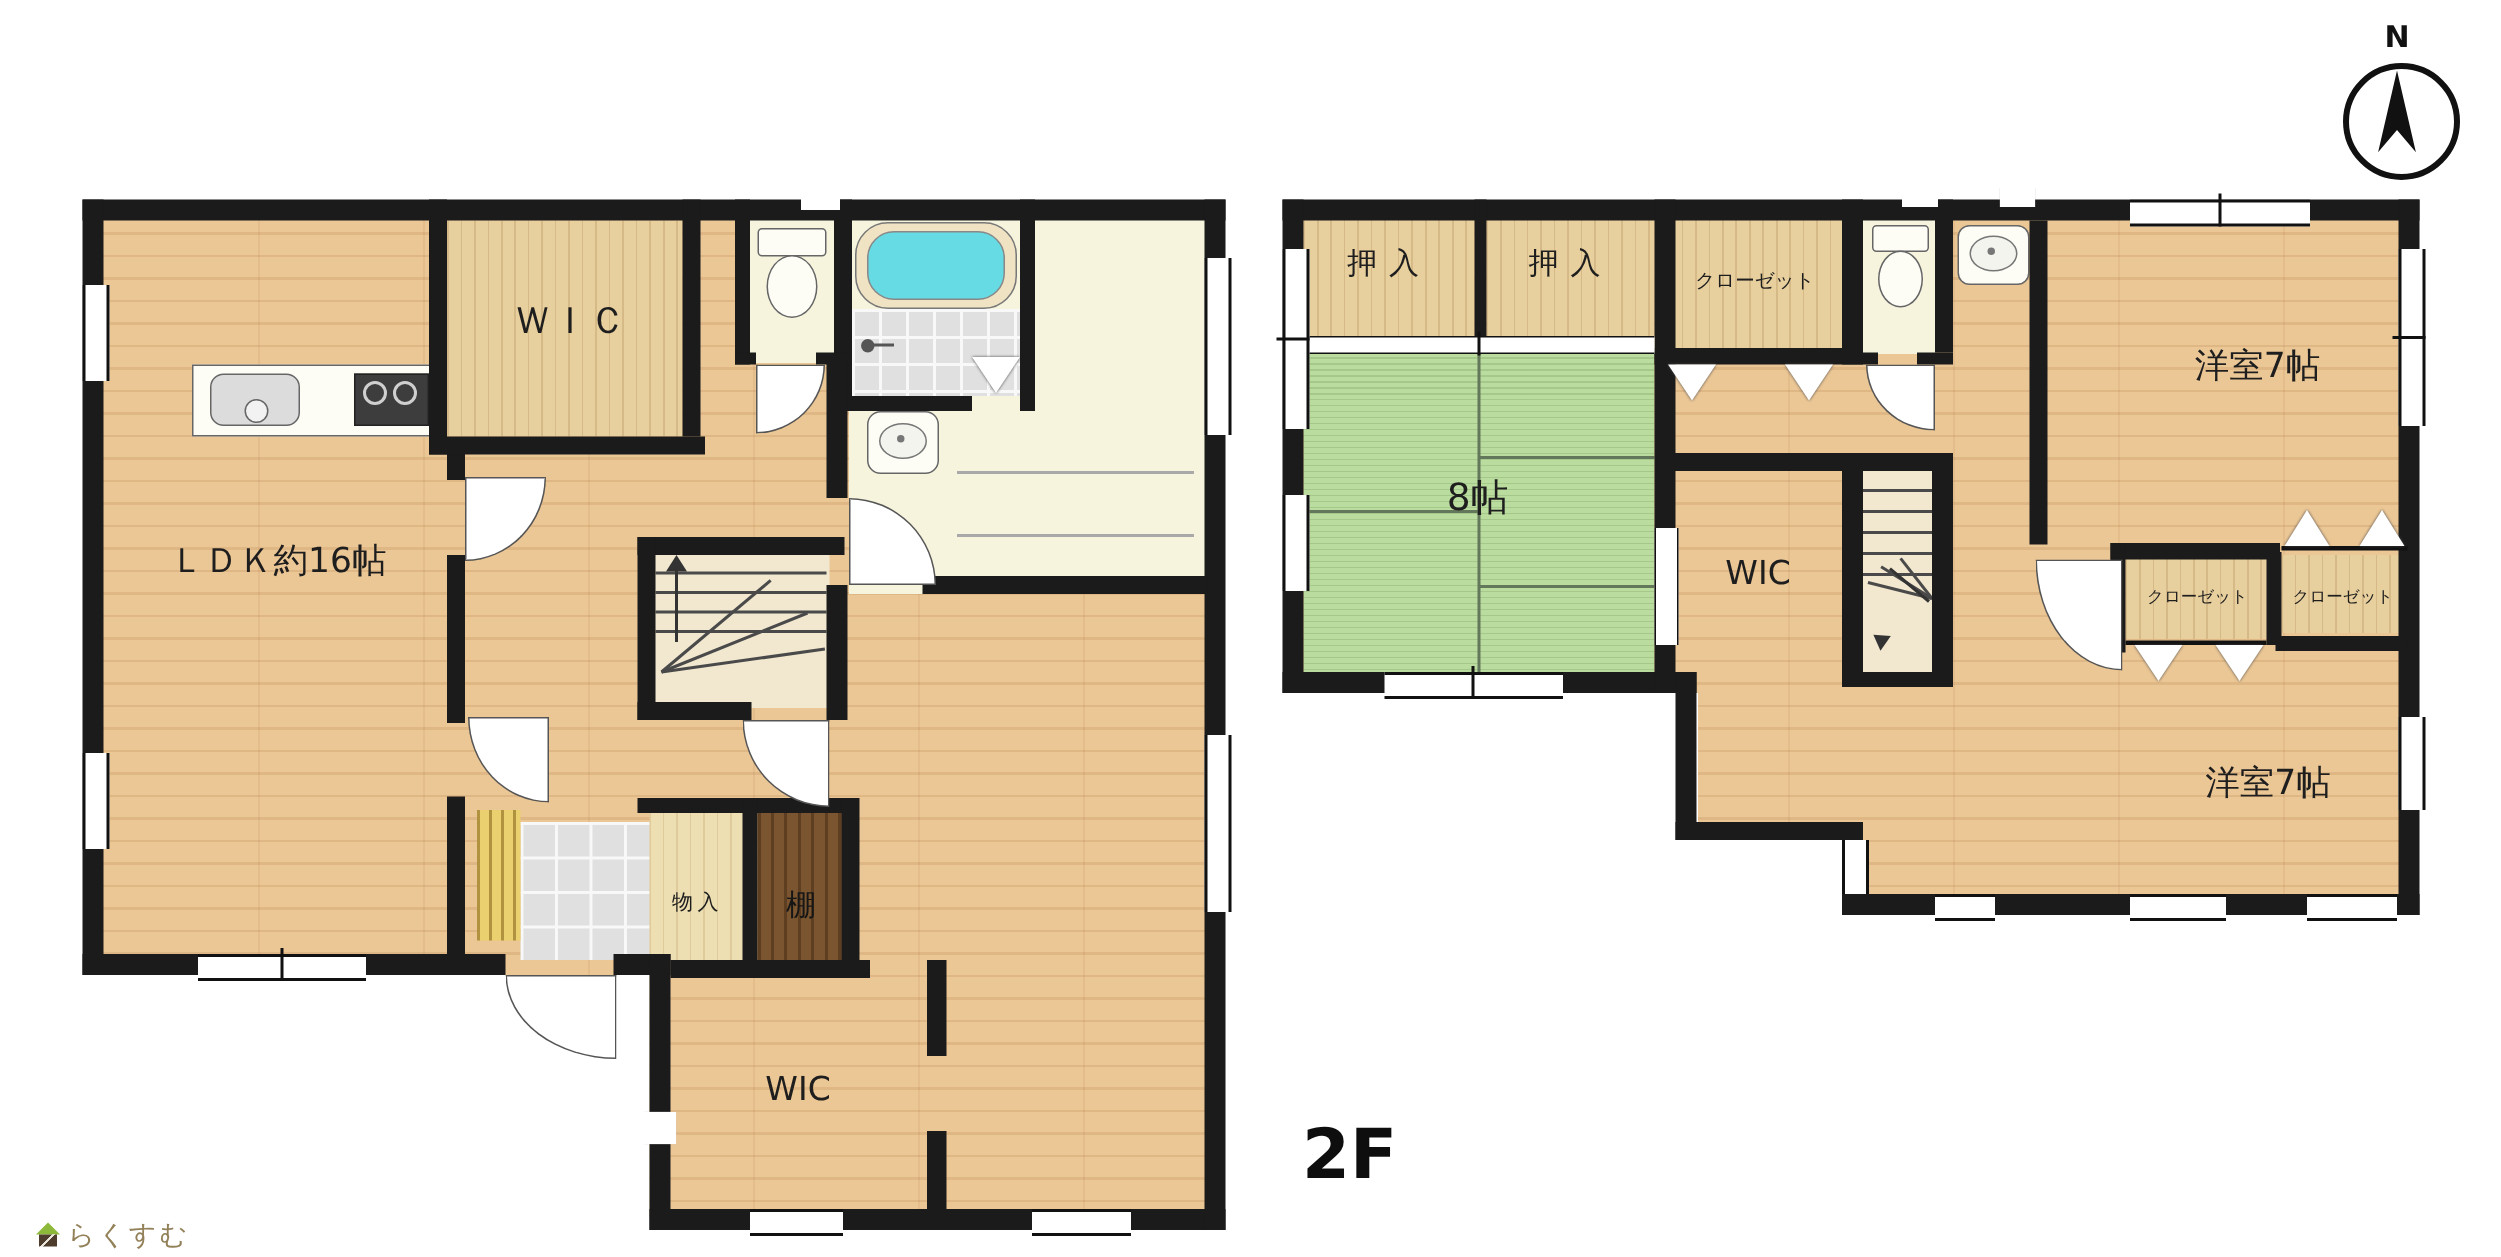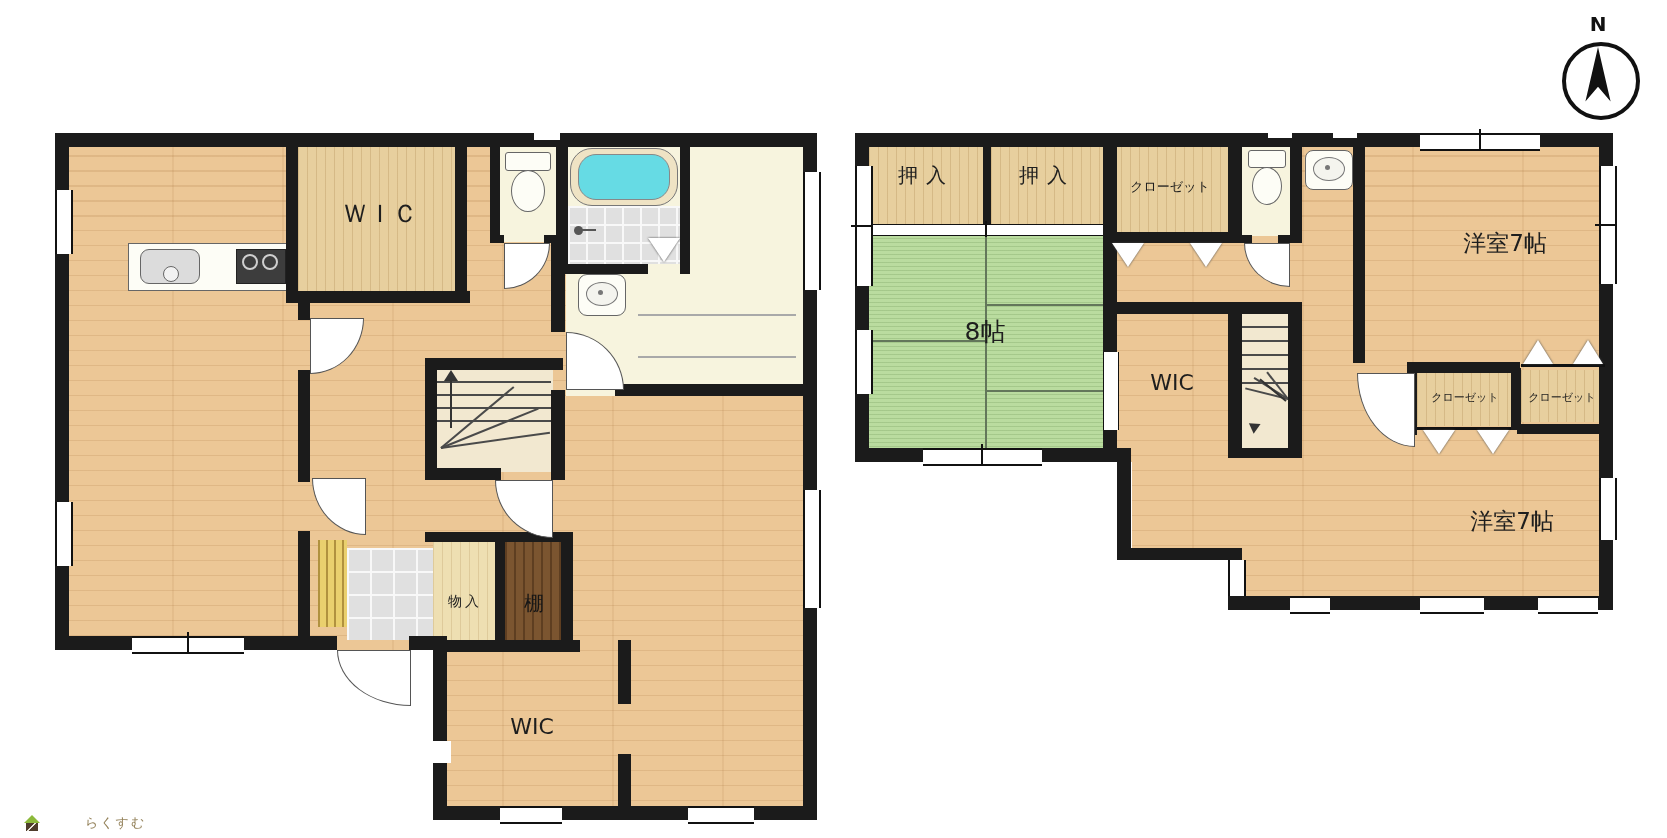--- a/index.html
+++ b/index.html
@@ -138,20 +138,21 @@
   <div class="pent" style="left:534px;top:118px;width:26px;height:22px;"></div>
   <div class="pent" style="left:423px;top:735px;width:22px;height:34px;transform:rotate(-90deg);"></div>
 
   <div class="door" style="left:310px;top:318px;width:52px;height:54px;border-radius:0 0 100% 0;"></div>
   <div class="door" style="left:312px;top:478px;width:52px;height:55px;border-radius:0 0 0 100%;"></div>
   <div class="door" style="left:504px;top:243px;width:44px;height:44px;border-radius:0 0 100% 0;"></div>
   <div class="door" style="left:566px;top:332px;width:56px;height:56px;border-radius:0 100% 0 0;"></div>
   <div class="door" style="left:495px;top:480px;width:56px;height:56px;border-radius:0 0 0 100%;"></div>
   <div class="door" style="left:337px;top:650px;width:72px;height:54px;border-radius:0 0 0 100%;"></div>
 
+  <div class="lbl" style="left:88px;top:358px;width:195px;font-size:23px;">ＬＤＫ約16帖</div>
   <div class="lbl" style="left:315px;top:197px;width:130px;font-size:25px;">ＷＩＣ</div>
   <div class="lbl" style="left:433px;top:593px;width:64px;font-size:14px;letter-spacing:3px;">物入</div>
   <div class="lbl" style="left:505px;top:590px;width:58px;font-size:20px;color:#161616;">棚</div>
   <div class="lbl" style="left:472px;top:714px;width:120px;font-size:22px;">WIC</div>
 
   <div class="abs wood" style="left:862px;top:140px;width:745px;height:470px;"></div>
   <div class="abs white" style="left:848px;top:462px;width:284px;height:176px;"></div>
   <div class="abs white" style="left:1132px;top:560px;width:96px;height:78px;"></div>
   <div class="abs vwood" style="left:869px;top:142px;width:114px;height:82px;"></div>
   <div class="abs vwood" style="left:991px;top:142px;width:112px;height:82px;"></div>
@@ -243,26 +244,27 @@
 
   <div class="lbl" style="left:869px;top:162px;width:114px;font-size:20px;letter-spacing:8px;">押入</div>
   <div class="lbl" style="left:991px;top:162px;width:112px;font-size:20px;letter-spacing:8px;">押入</div>
   <div class="lbl" style="left:1106px;top:178px;width:128px;font-size:13px;">クローゼット</div>
   <div class="lbl" style="left:935px;top:315px;width:100px;font-size:25px;">8帖</div>
   <div class="lbl" style="left:1117px;top:370px;width:110px;font-size:22px;">WIC</div>
   <div class="lbl" style="left:1405px;top:228px;width:200px;font-size:23px;">洋室7帖</div>
   <div class="lbl" style="left:1419px;top:390px;width:92px;font-size:11px;">クローゼット</div>
   <div class="lbl" style="left:1521px;top:390px;width:82px;font-size:11px;">クローゼット</div>
   <div class="lbl" style="left:1412px;top:506px;width:200px;font-size:23px;">洋室7帖</div>
+  <div class="lbl" style="left:868px;top:742px;width:110px;font-size:46px;font-weight:800;color:#0e0e0e;text-align:left;">2F</div>
 
   <div class="abs" style="left:1562px;top:42px;width:70px;height:70px;border:4px solid #111;border-radius:50%;"></div>
   <div class="abs" style="left:1577px;top:47px;width:42px;height:62px;background:#111;clip-path:polygon(50% 0%,80% 88%,50% 64%,20% 88%);"></div>
   <div class="lbl" style="left:1584px;top:12px;width:28px;font-size:20px;font-weight:800;color:#111;">N</div>
 
   <div class="abs" style="left:24px;top:814px;height:18px;display:flex;align-items:center;gap:5px;">
     <span style="position:relative;display:inline-block;width:16px;height:16px;">
       <span style="position:absolute;left:0;top:0;width:0;height:0;border-left:8px solid transparent;border-right:8px solid transparent;border-bottom:8px solid #8cb93a;"></span>
       <span style="position:absolute;left:2px;top:8px;width:12px;height:8px;background:linear-gradient(135deg,#4e3d2c 45%,#e9e4da 45%,#e9e4da 55%,#4e3d2c 55%);"></span>
     </span>
-    <span style="font-size:13px;color:#938159;letter-spacing:2px;margin-left:40px;">らくすむ</span>
+    <span style="font-size:18px;color:#938159;letter-spacing:2px;">らくすむ</span>
   </div>
 
 </div>
 
 </body></html>

